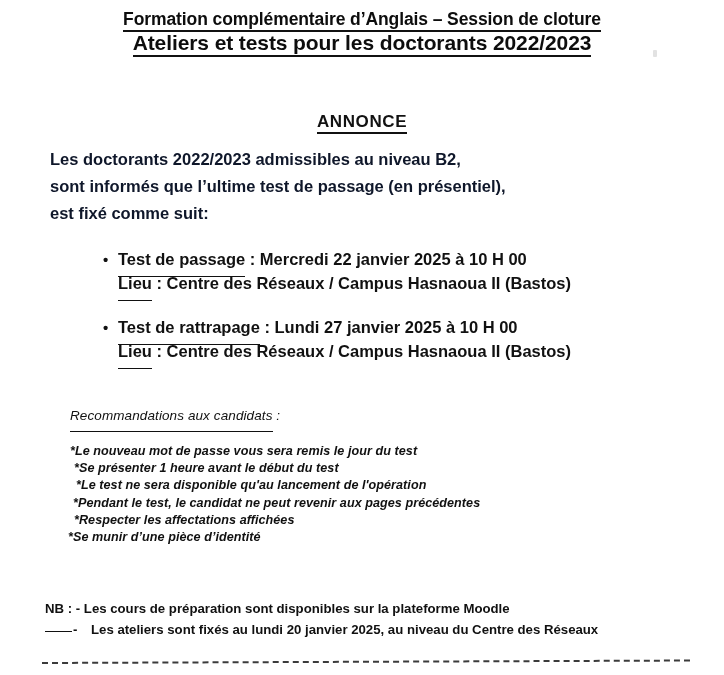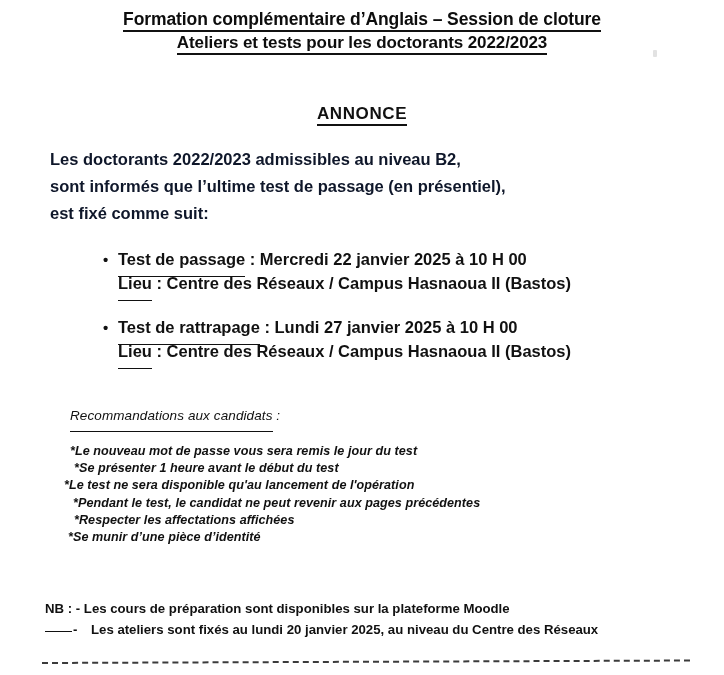--- a/index.html
+++ b/index.html
@@ -37,28 +37,28 @@
     font-size: 17.5px;
     letter-spacing: -0.1px;
     line-height: 23px;
     color: #0d0d0d;
   }
   .title-line > span {
     border-bottom: 2px solid #111;
     padding-bottom: 1px;
   }
   .title-line-2 > span {
-    font-size: 17px;
+    font-size: 21px;
   }
 
   
   .annonce {
     position: absolute;
     left: 0;
-    top: 104px;
+    top: 112px;
     width: 724px;
     text-align: center;
   }
   .annonce span {
     font-weight: bold;
     font-size: 17px;
     letter-spacing: 0.6px;
     border-bottom: 2px solid #111;
     padding-bottom: 1px;
   }
@@ -222,21 +222,21 @@
 
   </div>
 
   <div class="reco-head">
     <span class="u">Recommandations aux candidats</span><span> :</span>
   </div>
 
   <div class="reco-list">
     <span class="reco-item" style="padding-left: 70px;">*Le nouveau mot de passe vous sera remis le jour du test</span>
     <span class="reco-item" style="padding-left: 74px;">*Se présenter 1 heure avant le début du test</span>
-    <span class="reco-item" style="padding-left: 64px;">*Le test ne sera disponible qu'au lancement de l'opération</span>
+    <span class="reco-item" style="padding-left: 40px; margin-left: 36px;">*Le test ne sera disponible qu'au lancement de l'opération</span>
     <span class="reco-item" style="padding-left: 73px;">*Pendant le test, le candidat ne peut revenir aux pages précédentes</span>
     <span class="reco-item" style="padding-left: 74px;">*Respecter les affectations affichées</span>
     <span class="reco-item" style="padding-left: 68px;">*Se munir d’une pièce d’identité</span>
   </div>
 
   <div class="nb">
     <div>
       <span class="nb-label">NB :</span>
       <span>- Les cours de préparation sont disponibles sur la plateforme Moodle</span>
     </div>

